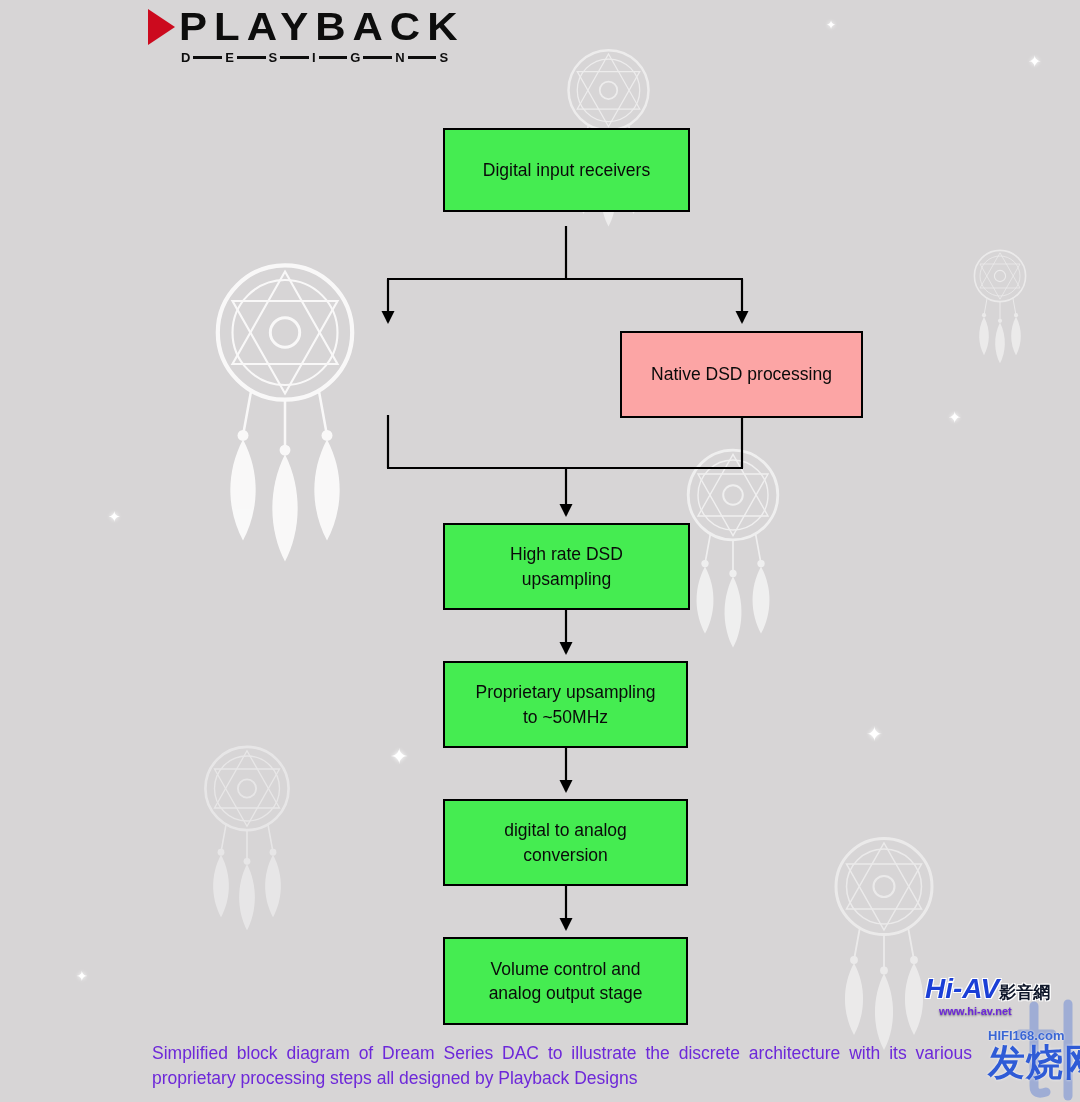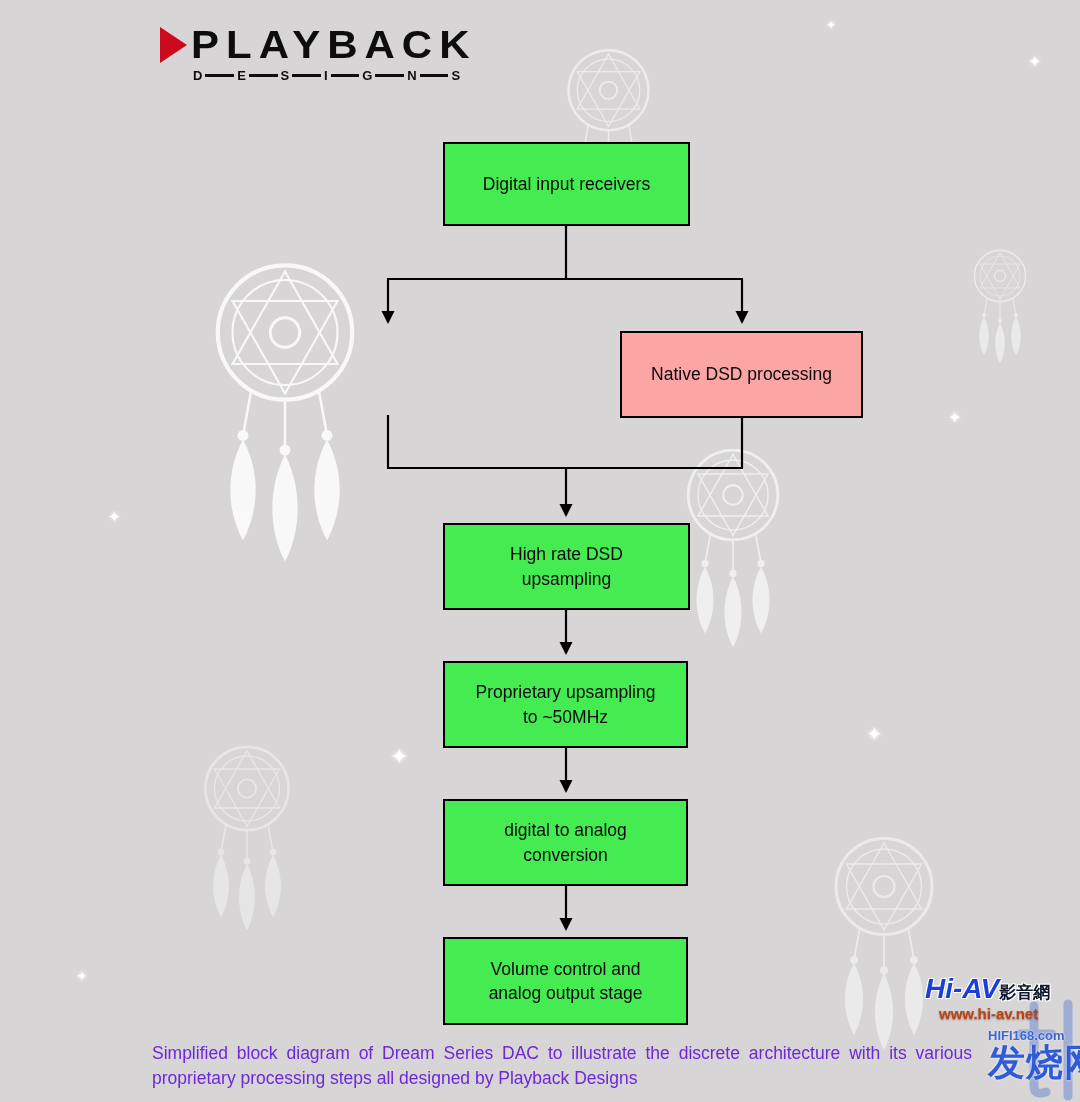--- a/index.html
+++ b/index.html
@@ -6,21 +6,21 @@
   body { background:#888; font-family:"Liberation Sans", sans-serif; }
   .screen{
     position:relative; width:1080px; height:1102px;
     background:#d7d5d6; overflow:hidden; margin:0 auto;
     font-family:"Liberation Sans", sans-serif; color:#111;
   }
   
   .wm-layer{ position:absolute; inset:0; z-index:0; pointer-events:none; }
   .sparkle{ position:absolute; color:#fff; text-shadow:0 0 4px #fff; }
   
-  .logo{ position:absolute; left:160px; top:6px; z-index:3;margin-top:18px; }
+  .logo{ position:absolute; left:148px; top:6px; z-index:3; }
   .logo-main{ display:flex; align-items:center; }
   .logo-tri{ width:27px; height:36px; background:#cc0a1e;
     clip-path:polygon(0 0, 100% 50%, 0 100%); margin-right:4px; }
   .logo-word{ font-size:42px; font-weight:900; letter-spacing:7px;
     color:#0d0d0d; line-height:1; transform:scaleY(0.92); }
   .logo-sub{ display:flex; align-items:center; margin-top:3px;
     padding-left:33px; width:300px; }
   .logo-sub span{ font-size:13px; font-weight:bold; color:#0d0d0d; line-height:1; }
   .logo-sub i{ flex:1; height:3px; background:#0d0d0d; margin:0 3px; }
   
@@ -43,21 +43,21 @@
   .hiav-brand{
     font-size:28px; font-weight:900; font-style:italic; color:#1b3fd6;
     text-shadow:-1px -1px 0 #fff, 1px -1px 0 #fff, -1px 1px 0 #fff, 1px 1px 0 #fff;
   }
   .hiav-suffix{
     font-size:17px; font-weight:bold; color:#0f172a;
     text-shadow:-1px -1px 0 #fff, 1px -1px 0 #fff, -1px 1px 0 #fff, 1px 1px 0 #fff;
   }
   .hiav-url{
     margin-top:0px; padding-left:14px;
-    font-size:15px; font-weight:bold; color:#c2410c;
+    font-size:11px; font-weight:bold; color:#6d28d9;
     text-shadow:0 1px 2px rgba(0,0,0,.45);
   }
   .hifi168{ position:absolute; left:988px; top:1028px; z-index:4; text-align:left; }
   .hifi-site{
     font-size:13px; font-weight:bold; color:#3a66d4;
     text-shadow:0 0 2px #fff; display:block;
   }
   .hifi-name{
     font-size:37px; font-weight:900; color:#2f5bd6; letter-spacing:1px;
     text-shadow:0 0 3px rgba(255,255,255,.8); display:block; line-height:1.1;
@@ -145,21 +145,21 @@
         <path d="M388 415 V 468"></path>
         <path d="M742 418 V 468"></path>
         <path d="M387 468 H 743"></path>
         <path d="M566 468 V 515" marker-end="url(#arr)"></path>
         <path d="M566 610 V 653" marker-end="url(#arr)"></path>
         <path d="M566 748 V 791" marker-end="url(#arr)"></path>
         <path d="M566 886 V 929" marker-end="url(#arr)"></path>
       </g>
     </svg>
 
-    <div class="node" style="left: 443px; top: 142px; width: 247px; height: 84px; background: rgb(69, 236, 81); border-color: rgb(0, 0, 0);">Digital input receivers</div>
+    <div class="node" style="left: 443px; top: 128px; width: 247px; height: 84px; background: rgb(69, 236, 81); border-color: rgb(0, 0, 0);">Digital input receivers</div>
 
 
     <div class="node" style="left: 620px; top: 331px; width: 243px; height: 87px; background: #fca5a5; border-color: rgb(0, 0, 0);">Native DSD processing</div>
 
     <div class="node" style="left: 443px; top: 523px; width: 247px; height: 87px; background: rgb(69, 236, 81); border-color: rgb(0, 0, 0);">High rate DSD
 upsampling</div>
 
     <div class="node" style="left: 443px; top: 661px; width: 245px; height: 87px; background: rgb(69, 236, 81); border-color: rgb(0, 0, 0);">Proprietary upsampling
 to ~50MHz</div>
 

